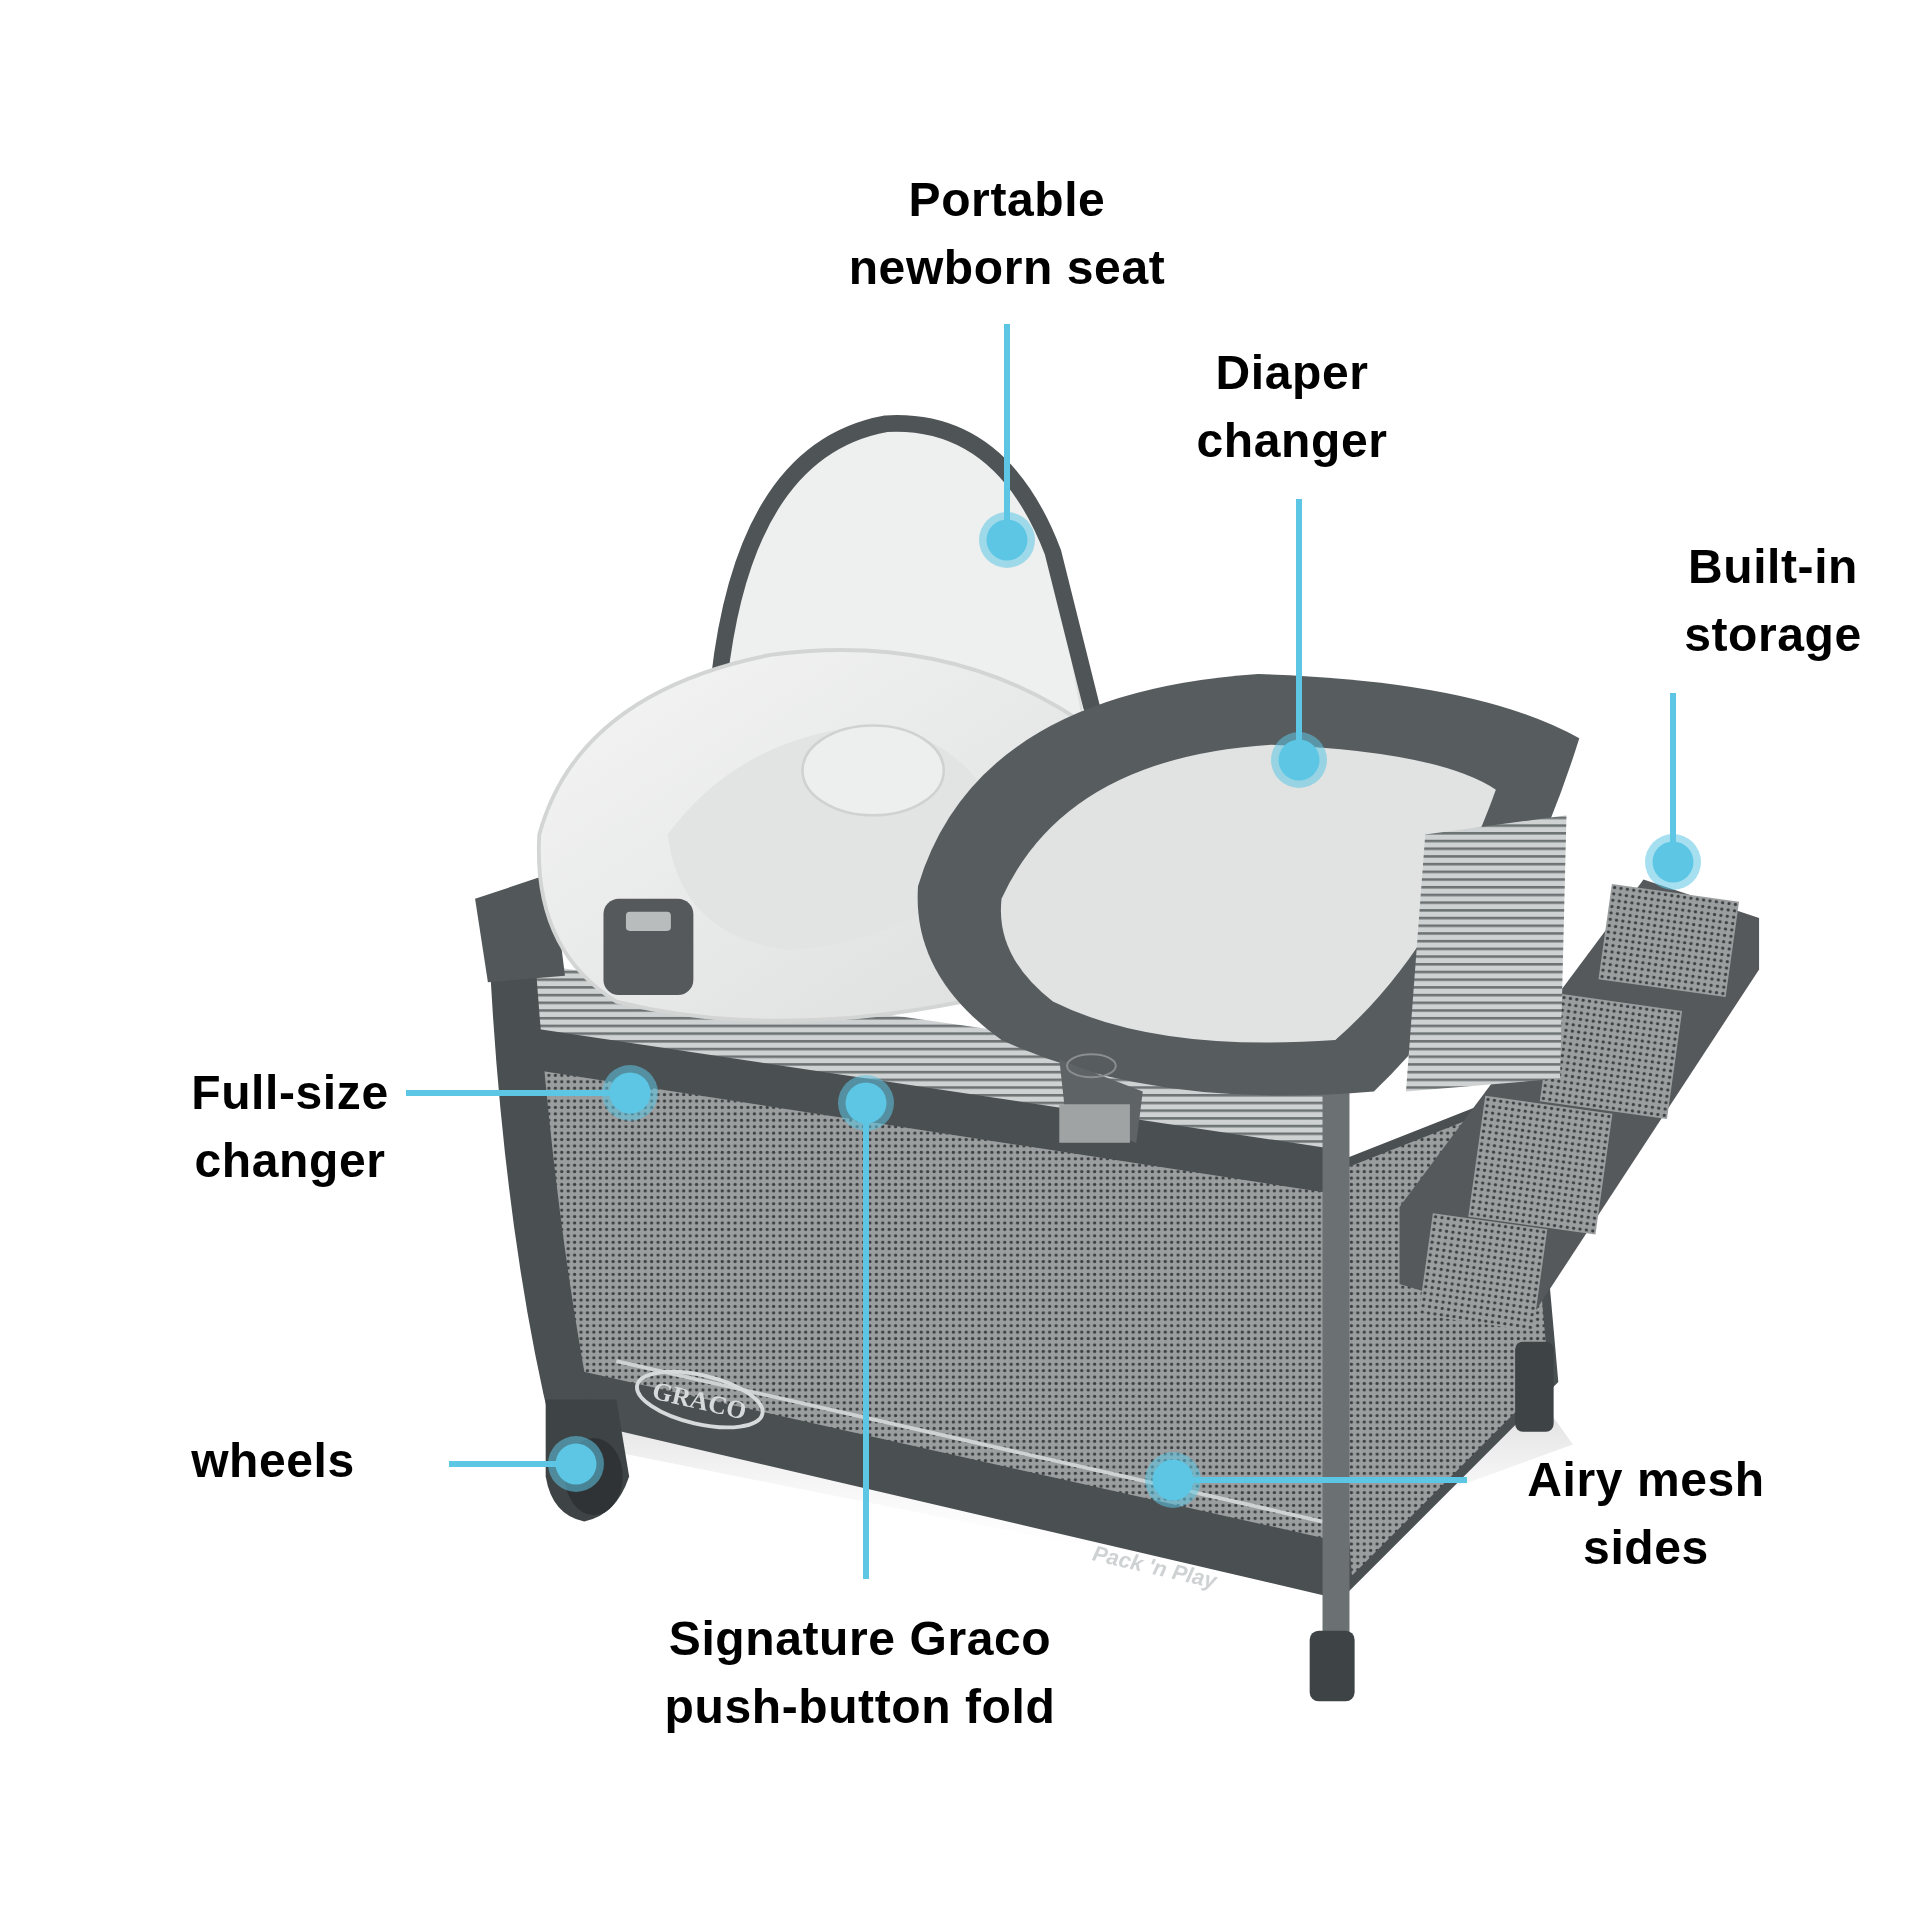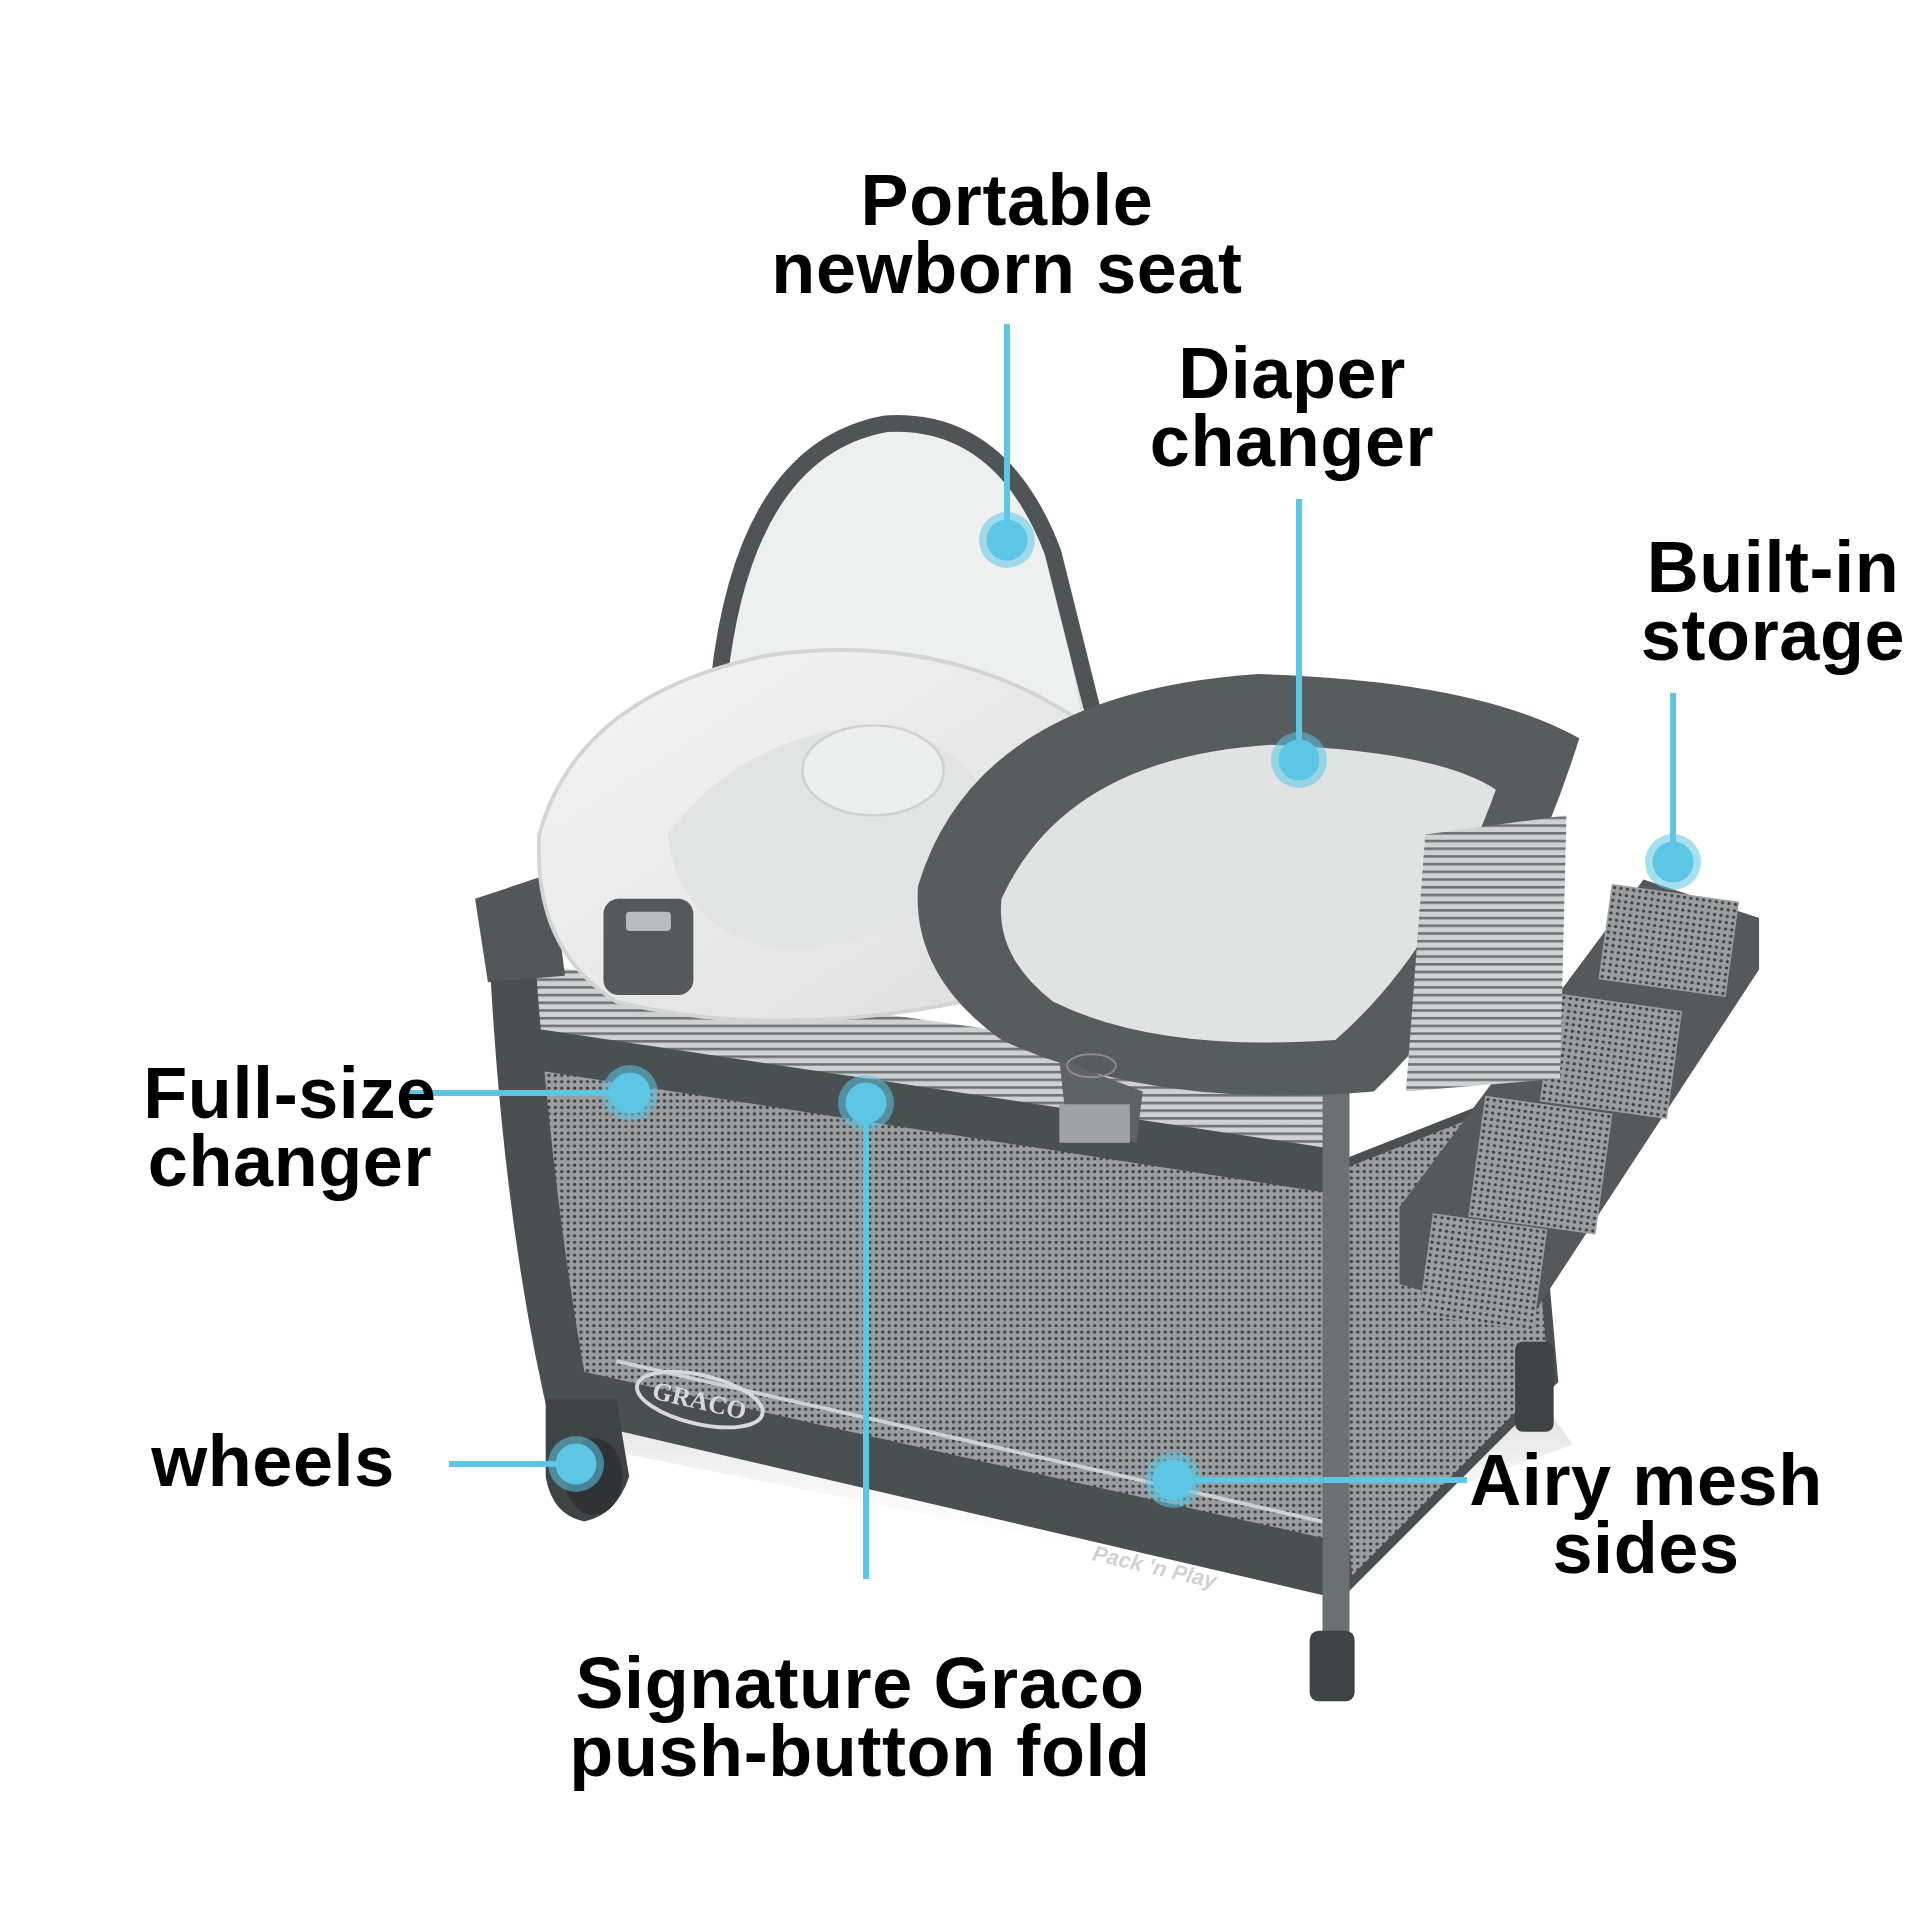--- a/index.html
+++ b/index.html
@@ -1,19 +1,19 @@
 <!DOCTYPE html>
 <html style="font-size:10.3px"><head>
 <meta charset="utf-8">
 <style>
   html,body{margin:0;padding:0;background:#ffffff;}
   body{width:1926px;height:1926px;position:relative;overflow:hidden;font-family:"Liberation Sans",sans-serif;}
   .stage{position:absolute;left:0;top:0;width:1926px;height:1926px;}
   svg.product{position:absolute;left:0;top:0;}
-  .label{position:absolute;color:#000;font-weight:700;font-size:72px;line-height:68px;text-align:center;white-space:nowrap;letter-spacing:0.6px;transform:translateX(-50%);font-family:"Liberation Sans","DejaVu Sans",sans-serif;}
+  .label{position:absolute;color:#000;font-weight:700;font-size:48px;line-height:68px;text-align:center;white-space:nowrap;letter-spacing:0.6px;transform:translateX(-50%);font-family:"Liberation Sans","DejaVu Sans",sans-serif;}
   .label span{display:block;}
   .leader{position:absolute;background:#5cc6e4;}
   .dot{position:absolute;border-radius:50%;background:rgba(92,198,228,0.55);transform:translate(-50%,-50%);}
   .dot::after{content:"";position:absolute;left:50%;top:50%;width:41px;height:41px;border-radius:50%;background:#5cc6e4;transform:translate(-50%,-50%);}
 </style>
 </head>
 <body>
 
 <div class="stage">
 
@@ -136,21 +136,21 @@
     <span>Built-in</span>
     <span>storage</span>
   </div>
   <div class="label" style="left:249px;top:1059px;margin-left:41px;">
     <span>Full-size</span>
     <span>changer</span>
   </div>
   <div class="label" style="left:273px;top:1427px;">
     <span>wheels</span>
   </div>
-  <div class="label" style="left:860px;top:1605px;margin-top:44px;">
+  <div class="label" style="left:860px;top:1605px;">
     <span>Signature Graco</span>
     <span>push-button fold</span>
   </div>
   <div class="label" style="left:1646px;top:1446px;">
     <span>Airy mesh</span>
     <span>sides</span>
   </div>
 
 </div>
 

